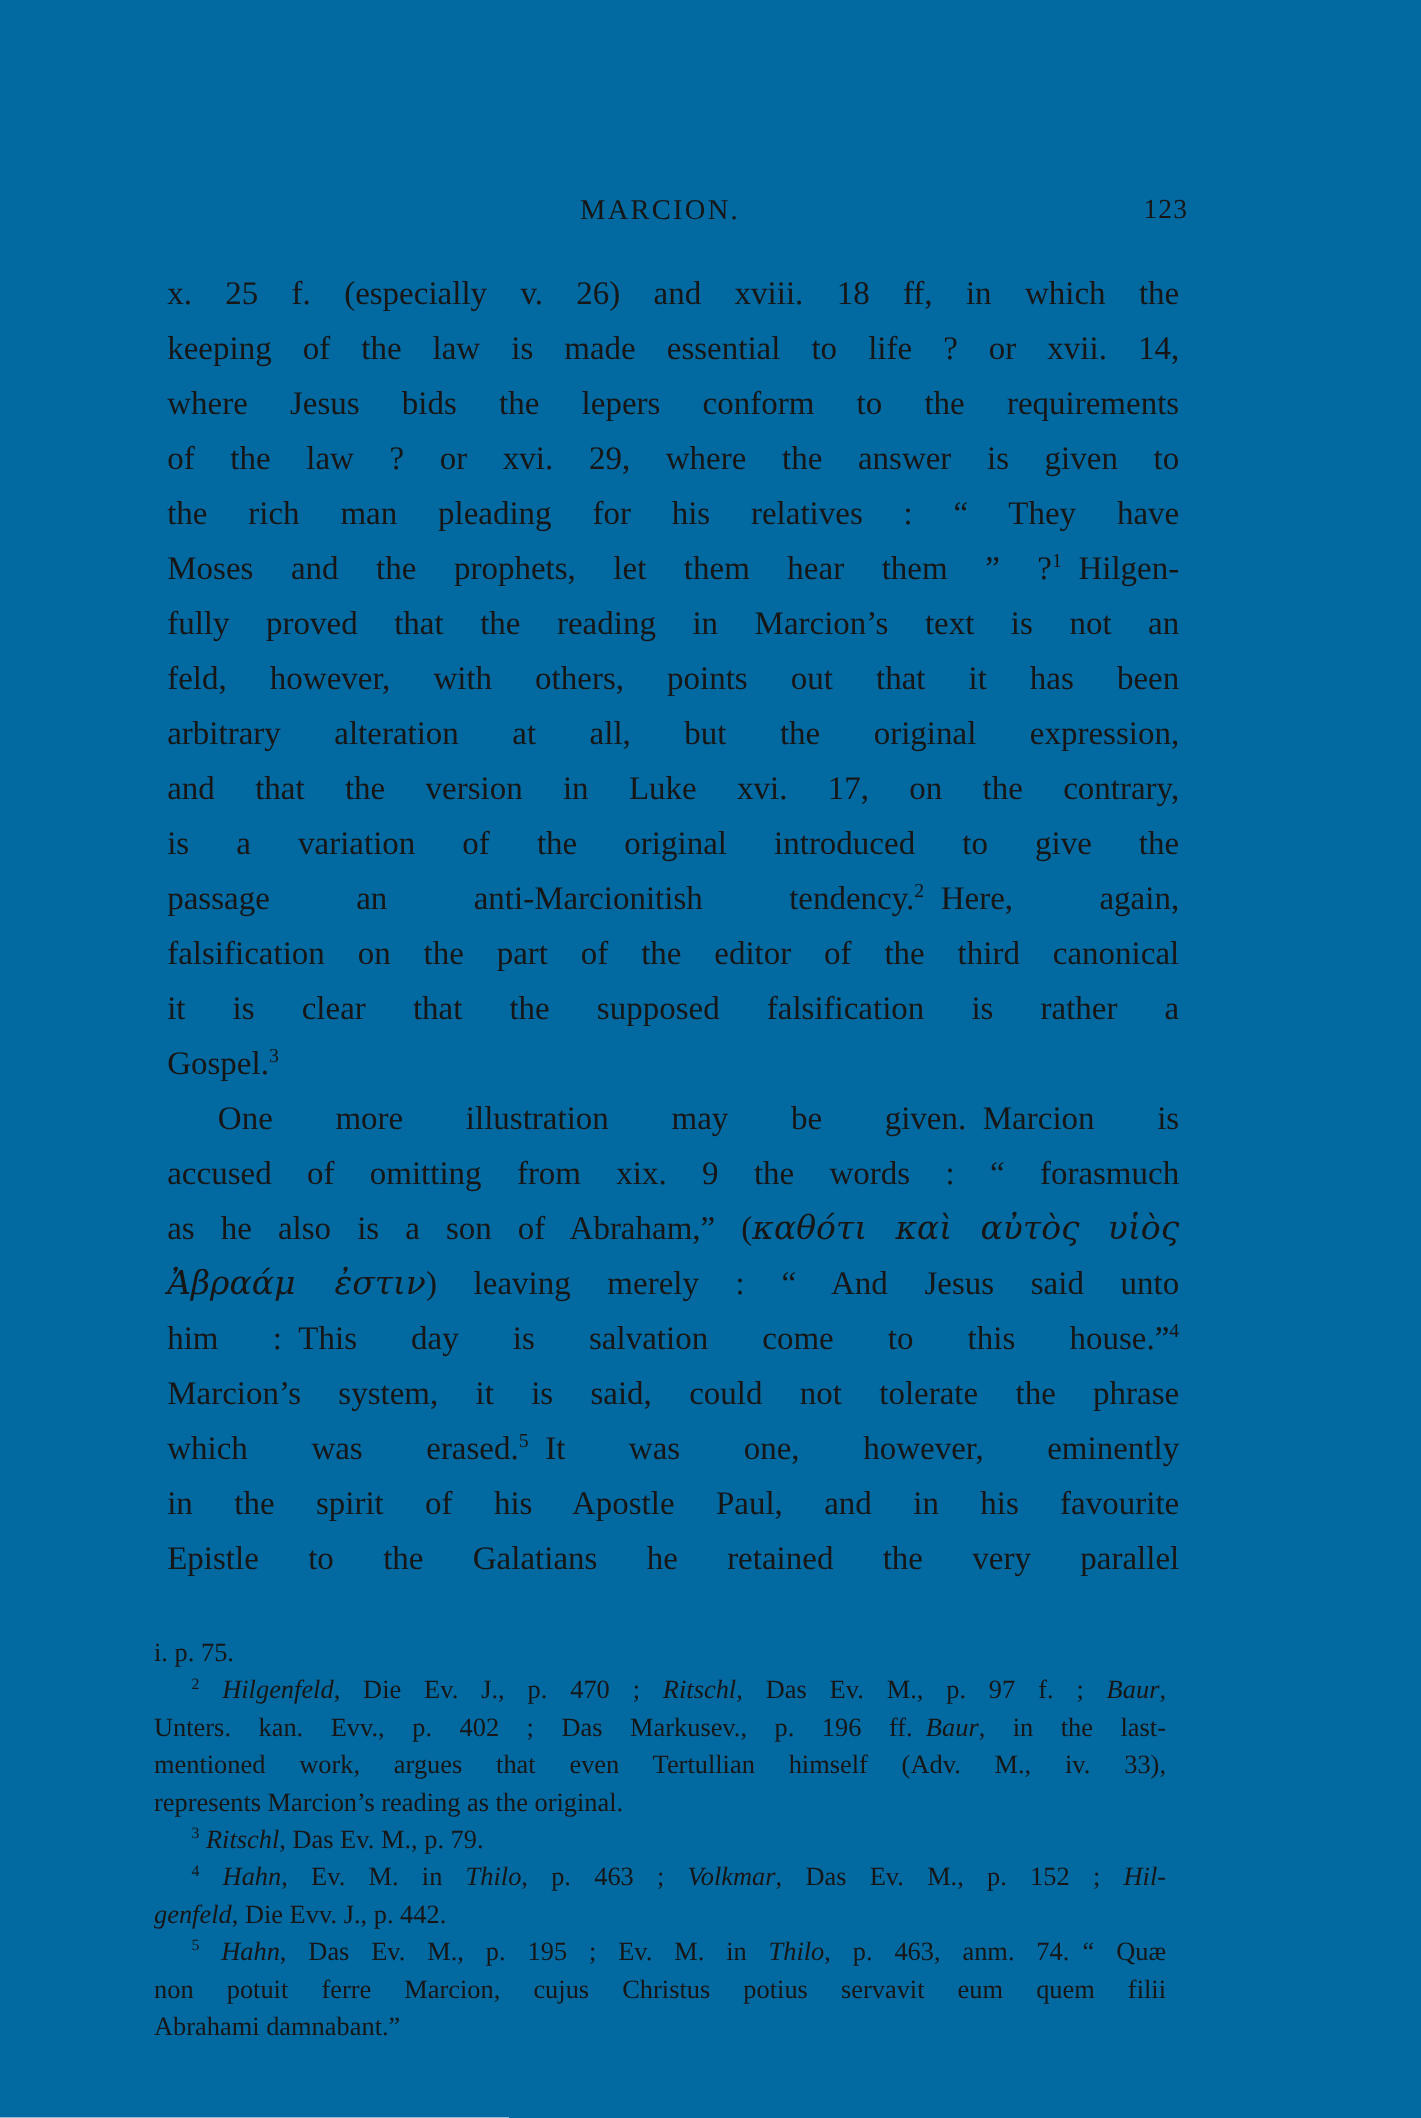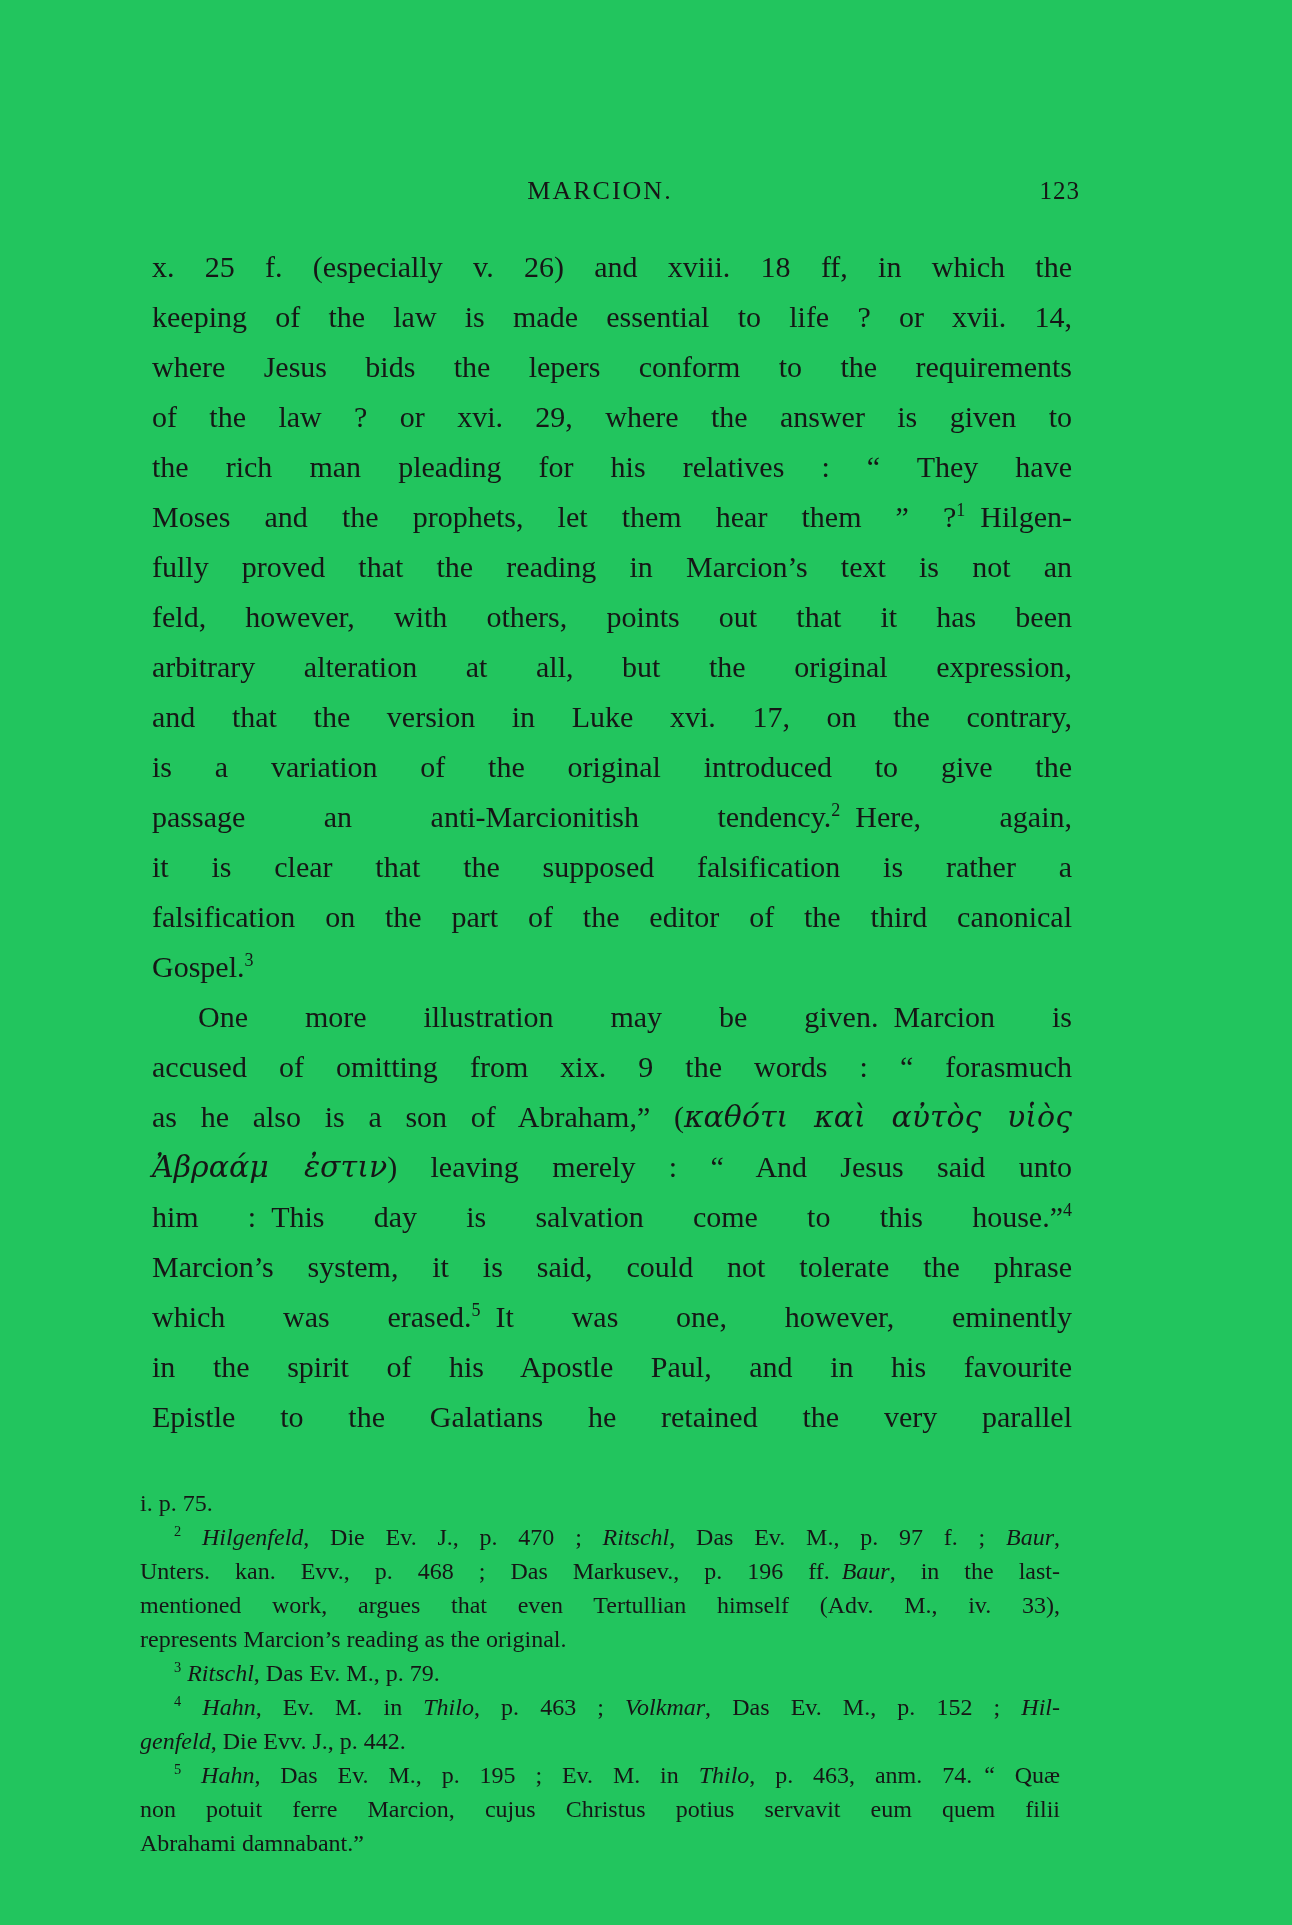--- a/index.html
+++ b/index.html
@@ -1,20 +1,20 @@
 <!DOCTYPE html>
 <html><head>
 <meta charset="utf-8">
 <style>
   * { margin:0; padding:0; box-sizing:border-box; }
   html,body { background:#ffffff; }
   .page {
     position:relative;
     width:1292px; height:1925px;
-    background:#22c55e;
+    background:#0369a1;
     color:#161616;
     font-family:"Liberation Serif", serif;
     overflow:hidden;
   }
   .running-head {
     position:absolute; left:140px; top:176px; width:920px;
     text-align:center;
   }
   .running-title {
     font-size:26px; letter-spacing:2px;
@@ -54,43 +54,43 @@
         <div class="line jst"><span>where Jesus bids the lepers conform to the requirements</span></div>
         <div class="line jst"><span>of the law ? or xvi. 29, where the answer is given to</span></div>
         <div class="line jst"><span>the rich man pleading for his relatives : “ They have</span></div>
         <div class="line jst"><span>Moses and the prophets, let them hear them ” ?</span><sup>1</sup><span> Hilgen-</span></div>
         <div class="line jst"><span>fully proved that the reading in Marcion’s text is not an</span></div>
         <div class="line jst"><span>feld, however, with others, points out that it has been</span></div>
         <div class="line jst"><span>arbitrary alteration at all, but the original expression,</span></div>
         <div class="line jst"><span>and that the version in Luke xvi. 17, on the contrary,</span></div>
         <div class="line jst"><span>is a variation of the original introduced to give the</span></div>
         <div class="line jst"><span>passage an anti-Marcionitish tendency.</span><sup>2</sup><span> Here, again,</span></div>
+        <div class="line jst"><span>falsification on the part of the editor of the third canonical</span></div>
         <div class="line jst"><span>it is clear that the supposed falsification is rather a</span></div>
-        <div class="line jst"><span>falsification on the part of the editor of the third canonical</span></div>
         <div class="line"><span>Gospel.</span><sup>3</sup></div>
       </div>
       <div>
         <div class="line jst ind"><span>One more illustration may be given. Marcion is</span></div>
         <div class="line jst"><span>accused of omitting from xix. 9 the words : “ forasmuch</span></div>
         <div class="line jst"><span>as he also is a son of Abraham,” (</span><span class="greek">καθότι καὶ αὐτὸς υἱὸς</span></div>
         <div class="line jst"><span class="greek">Ἀβραάμ ἐστιν</span><span>) leaving merely : “ And Jesus said unto</span></div>
         <div class="line jst"><span>him : This day is salvation come to this house.”</span><sup>4</sup></div>
         <div class="line jst"><span>Marcion’s system, it is said, could not tolerate the phrase</span></div>
         <div class="line jst"><span>which was erased.</span><sup>5</sup><span> It was one, however, eminently</span></div>
         <div class="line jst"><span>in the spirit of his Apostle Paul, and in his favourite</span></div>
         <div class="line jst"><span>Epistle to the Galatians he retained the very parallel</span></div>
       </div>
     </main>
   <section class="footnotes">
       <div>
         <div class="line"><span>i. p. 75.</span></div>
       </div>
       <div>
         <div class="line jst ind"><sup>2</sup><span> </span><span class="it">Hilgenfeld</span><span>, Die Ev. J., p. 470 ; </span><span class="it">Ritschl</span><span>, Das Ev. M., p. 97 f. ; </span><span class="it">Baur</span><span>,</span></div>
-        <div class="line jst"><span>Unters. kan. Evv., p. 468 ; Das Markusev., p. 196 ff. </span><span class="it">Baur</span><span>, in the last-</span></div>
+        <div class="line jst"><span>Unters. kan. Evv., p. 402 ; Das Markusev., p. 196 ff. </span><span class="it">Baur</span><span>, in the last-</span></div>
         <div class="line jst"><span>mentioned work, argues that even Tertullian himself (Adv. M., iv. 33),</span></div>
         <div class="line"><span>represents Marcion’s reading as the original.</span></div>
       </div>
       <div>
         <div class="line ind"><sup>3</sup><span> </span><span class="it">Ritschl</span><span>, Das Ev. M., p. 79.</span></div>
       </div>
       <div>
         <div class="line jst ind"><sup>4</sup><span> </span><span class="it">Hahn</span><span>, Ev. M. in </span><span class="it">Thilo</span><span>, p. 463 ; </span><span class="it">Volkmar</span><span>, Das Ev. M., p. 152 ; </span><span class="it">Hil-</span></div>
         <div class="line"><span class="it">genfeld</span><span>, Die Evv. J., p. 442.</span></div>
       </div>

